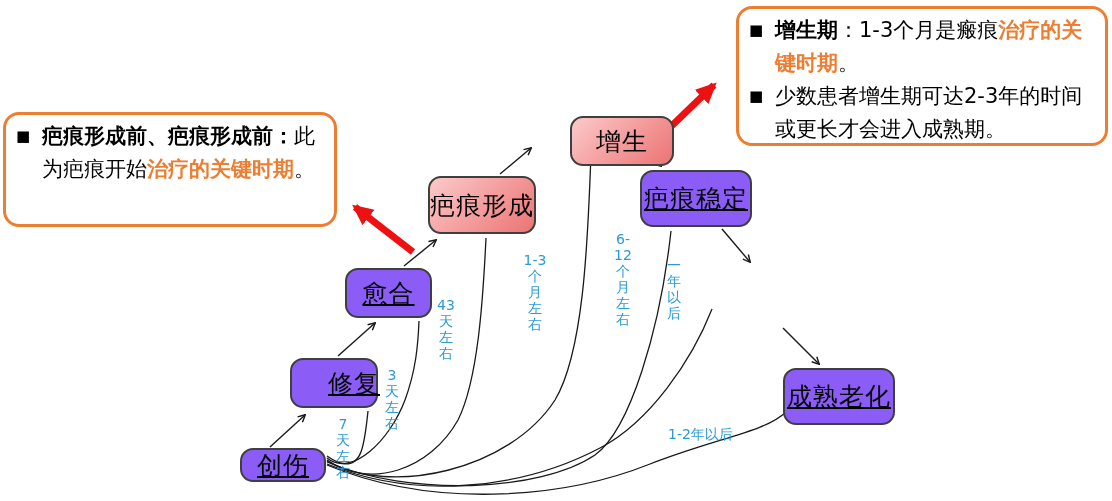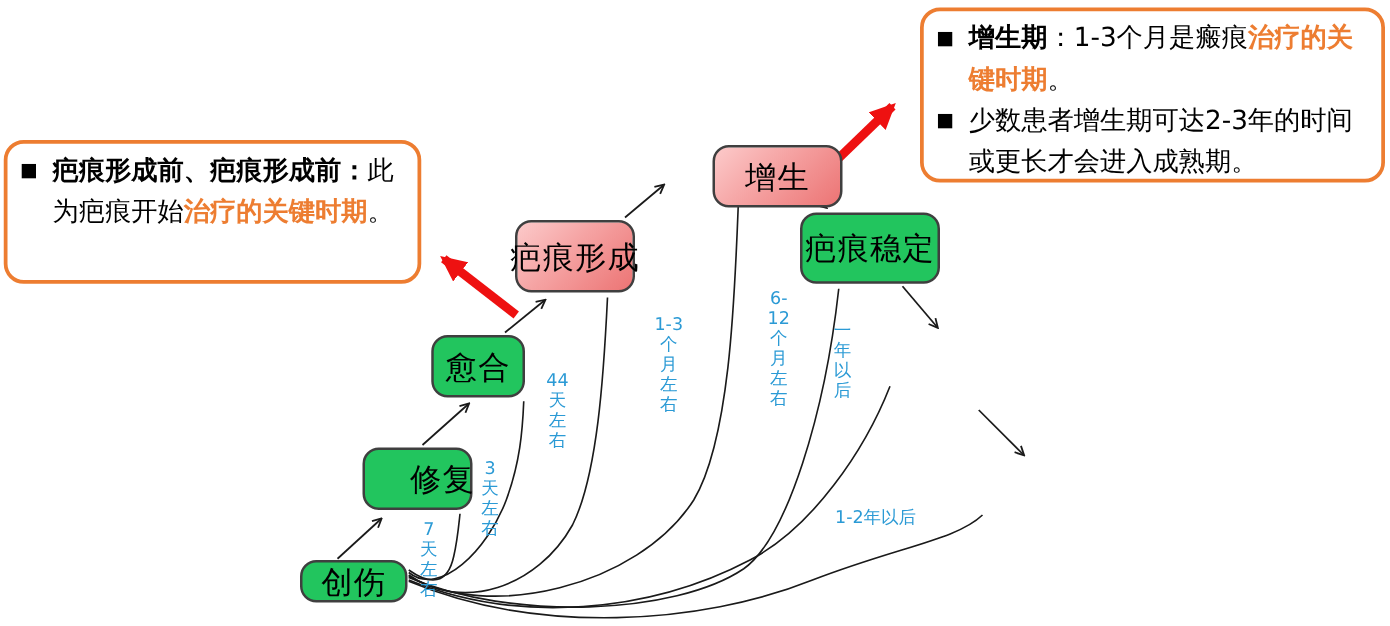--- a/index.html
+++ b/index.html
@@ -14,30 +14,30 @@
   .node{
     position:absolute;
     display:flex;align-items:center;justify-content:center;
     border:2px solid #3f3f3f;
     border-radius:13px;
     font-size:25px;color:#000;
     letter-spacing:1px;
     box-sizing:border-box;
     white-space:nowrap;
   }
-  .node.orange{background:#22c55e;}
+  .node.orange{background:#8b5cf6;text-decoration:underline;}
   .node.pink{background:linear-gradient(135deg,#fccaca 0%,#f5a2a2 45%,#ec7474 100%);}
   .tlabel{
     position:absolute;
     color:#2b9ad5;
     font-size:14px;line-height:16px;
     text-align:center;
     white-space:pre-line;
   }
-  .tlabel.h{white-space:nowrap;}
+  .tlabel.h{white-space:nowrap;margin-top:20px;}
   .callout{
     position:absolute;
     background:#ffffff;
     border:3px solid #ed7d31;
     border-radius:16px;
     box-sizing:border-box;
     font-size:21px;line-height:33px;color:#000;
     padding:5px 10px 5px 10px;
   }
   .c-item{display:flex;}
@@ -82,34 +82,35 @@
     </g>
 
     <g stroke="#ee1111" stroke-width="7" marker-end="url(#mR)">
       <line x1="413" y1="252" x2="355" y2="207"></line>
       <line x1="657" y1="140" x2="714" y2="85"></line>
     </g>
   </svg>
 
   <div class="node orange" style="left:240px;top:448px;width:86px;height:34px;">创伤</div>
   <div class="node orange" style="left:290px;top:358px;width:88px;height:50px;padding-left:40px;">修复</div>
-  <div class="node orange" style="left:345px;top:268px;width:75px;height:50px;">愈合</div>
-  <div class="node pink" style="left:412px;top:176px;width:96px;height:58px;">疤痕形成</div>
+  <div class="node orange" style="left:345px;top:268px;width:87px;height:50px;">愈合</div>
+  <div class="node pink" style="left:428px;top:176px;width:108px;height:58px;">疤痕形成</div>
   <div class="node pink" style="left:536px;top:116px;width:104px;height:50px;margin-left:34px;">增生</div>
   <div class="node orange" style="left:640px;top:170px;width:112px;height:57px;">疤痕稳定</div>
+  <div class="node orange" style="left:783px;top:368px;width:112px;height:57px;">成熟老化</div>
 
   <div class="tlabel" style="left:333px;top:416px;width:20px;">7
 天
 左
 右</div>
   <div class="tlabel" style="left:380px;top:367px;width:24px;">3
 天
 左
 右</div>
-  <div class="tlabel" style="left:434px;top:297px;width:24px;">44
+  <div class="tlabel" style="left:434px;top:297px;width:24px;">43
 天
 左
 右</div>
   <div class="tlabel" style="left:520px;top:252px;width:30px;text-align:center;">1-3
 个
 月
 左
 右</div>
   <div class="tlabel" style="left:610px;top:231px;width:26px;">6-
 12

